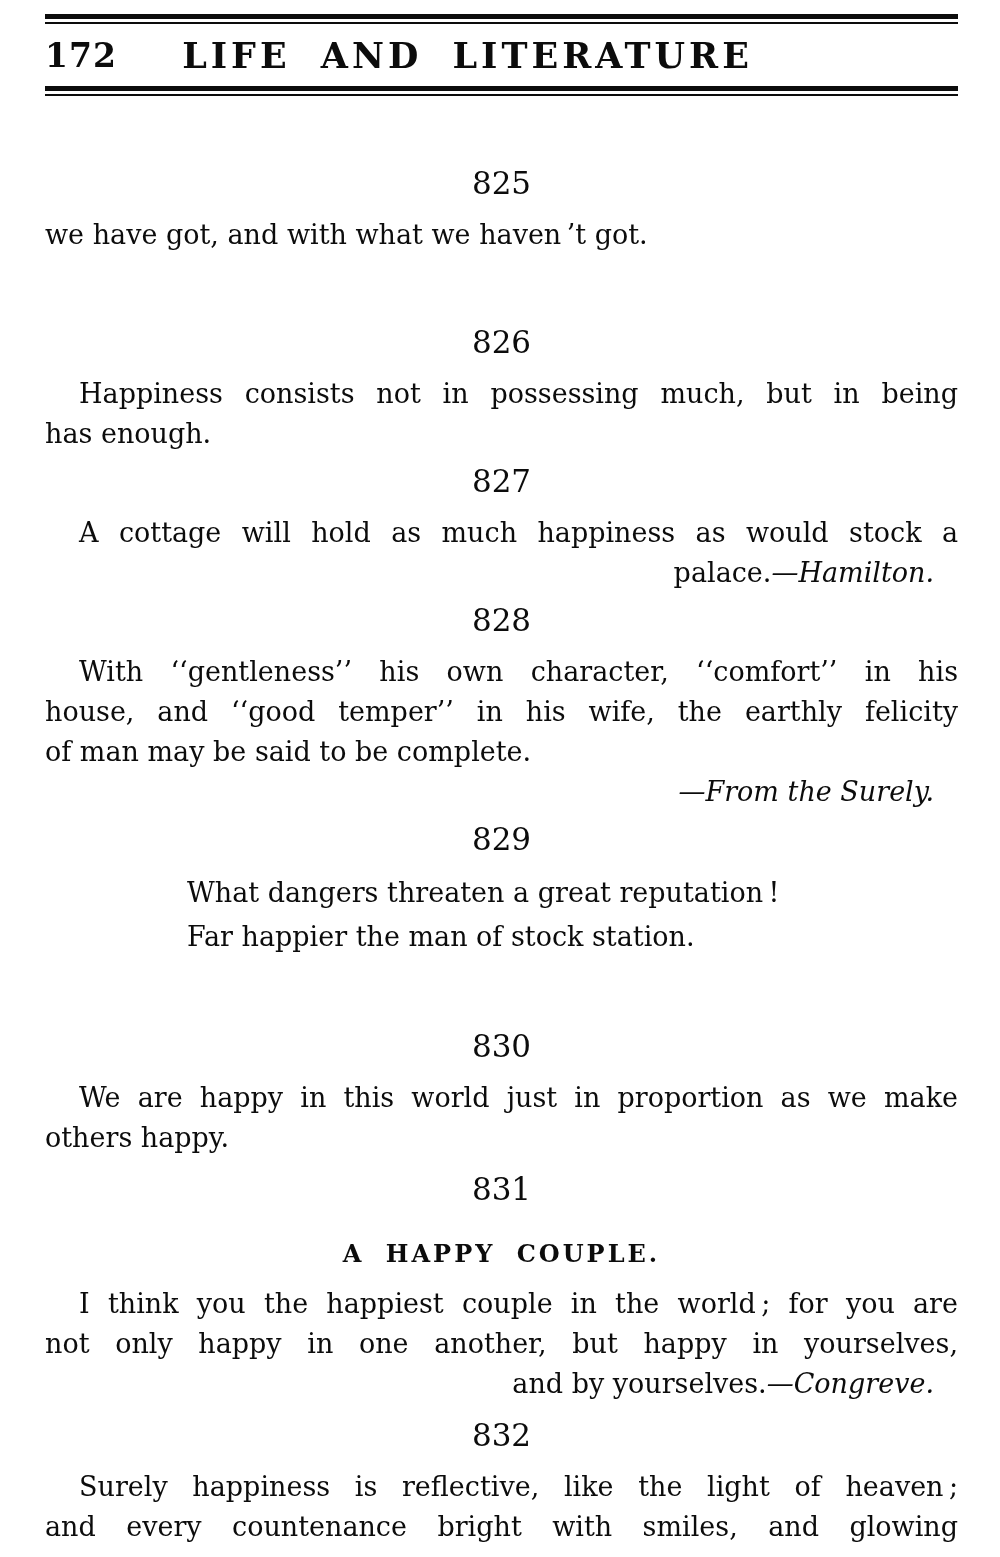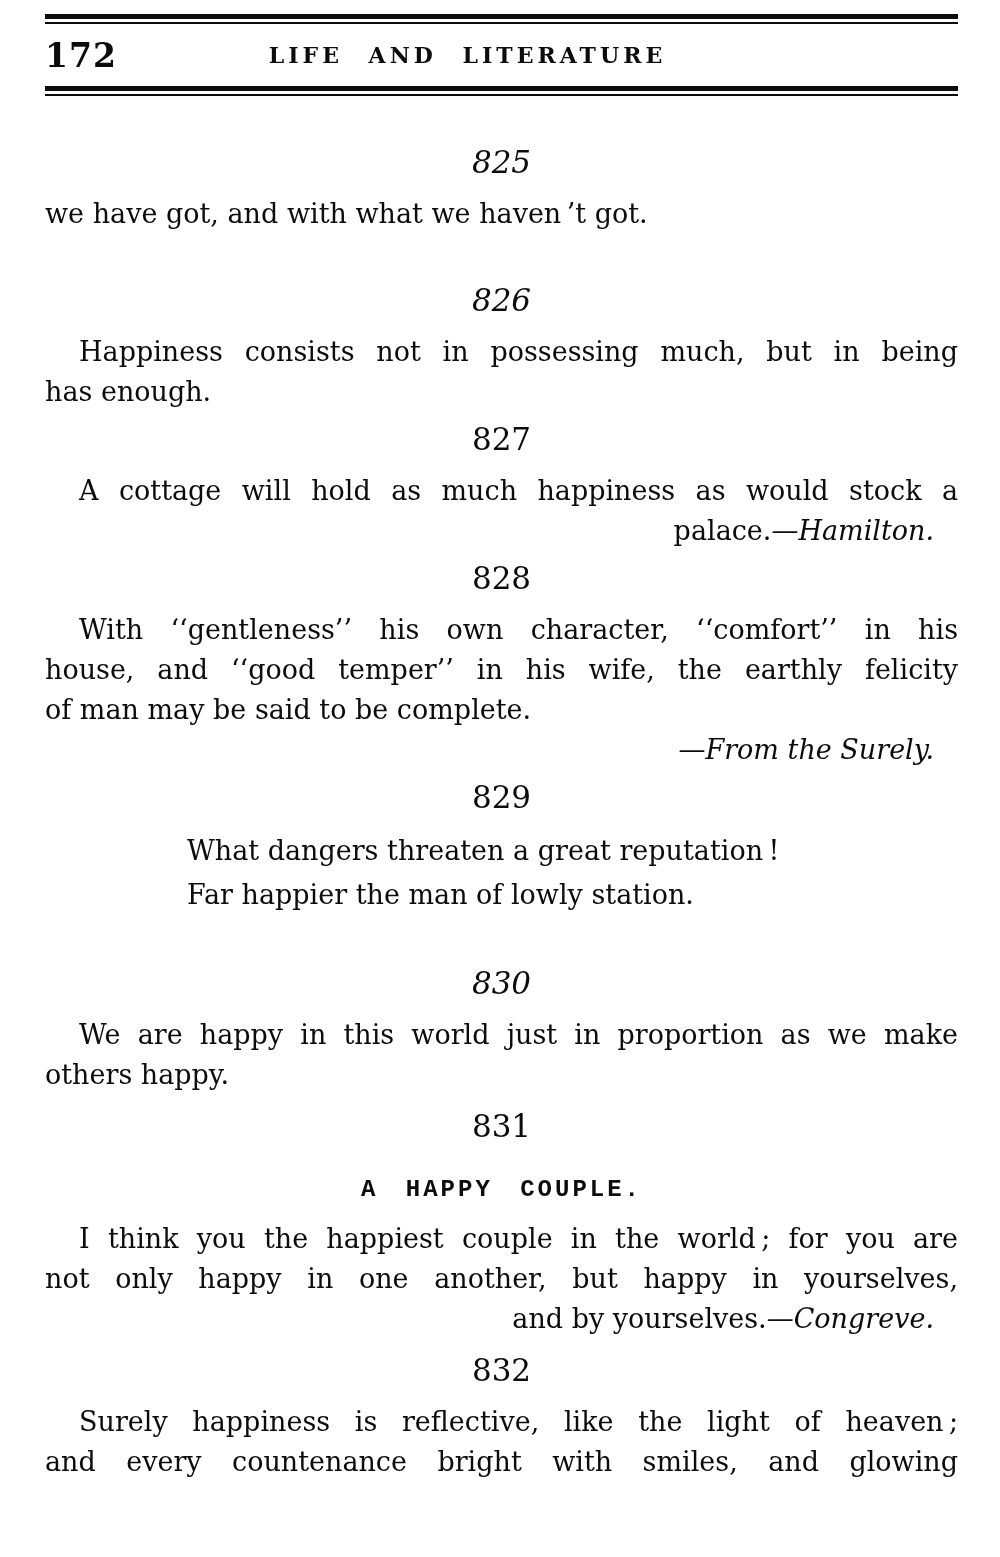--- a/index.html
+++ b/index.html
@@ -28,33 +28,33 @@
   }
   .page-number {
     font-size: 33px;
     font-weight: bold;
     letter-spacing: 1px;
   }
   .running-title {
     position: absolute;
     left: 12px; right: 80px;
     text-align: center;
-    font-size: 22px;
+    font-size: 35px;
     font-weight: bold;
     letter-spacing: 4px;
     word-spacing: 14px;
   }
   
   .num {
     text-align: center;
     font-size: 31px;
     font-weight: normal;
     margin: 40px 0 14px 0;
   }
-  .mt-big   { margin-top: 48px; font-style: italic; }
+  .mt-big   { margin-top: 69px; }
   .mt-small { margin-top: 9px; }
   .mt-tiny  { margin-top: 13px; }
   
   .line {
     font-size: 27px;
     line-height: 40px;
     margin: 0;
   }
   .just {
     text-align: justify;
@@ -78,21 +78,20 @@
     margin-left: 142px;
   }
   .poem .line { line-height: 44px; }
   .section-heading {
     text-align: center;
     font-size: 24px;
     font-weight: bold;
     letter-spacing: 3px;
     word-spacing: 10px;
     margin: 32px 0 16px 0;
-    font-family: Liberation Mono, monospace;
   }
 </style>
 </head>
 <body>
 
 <div class="page">
 
   <div class="rule-thick"></div>
   <div class="rule-thin"></div>
 
@@ -131,21 +130,21 @@
     <p class="line">of man may be said to be complete.</p>
     <p class="line attr-line">
       <span class="attr">—From the Surely.</span>
     </p>
   </section>
 
   <section>
     <h2 class="num mt-small">829</h2>
     <div class="poem">
       <p class="line">What dangers threaten a great reputation !</p>
-      <p class="line">Far happier the man of lowly station.</p>
+      <p class="line">Far happier the man of stock station.</p>
     </div>
   </section>
 
   <section>
     <h2 class="num mt-big">830</h2>
     <p class="line just indent">We are happy in this world just in proportion as we make</p>
     <p class="line">others happy.</p>
   </section>
 
   <section>

